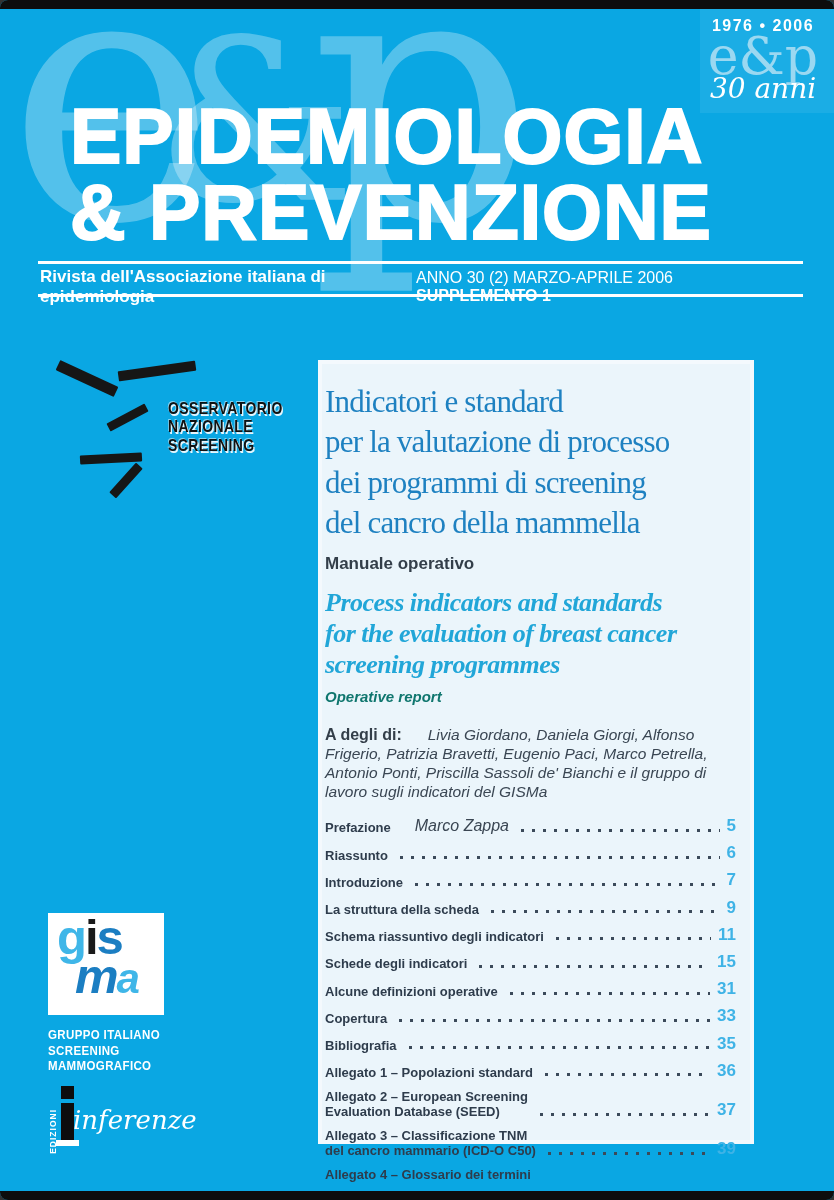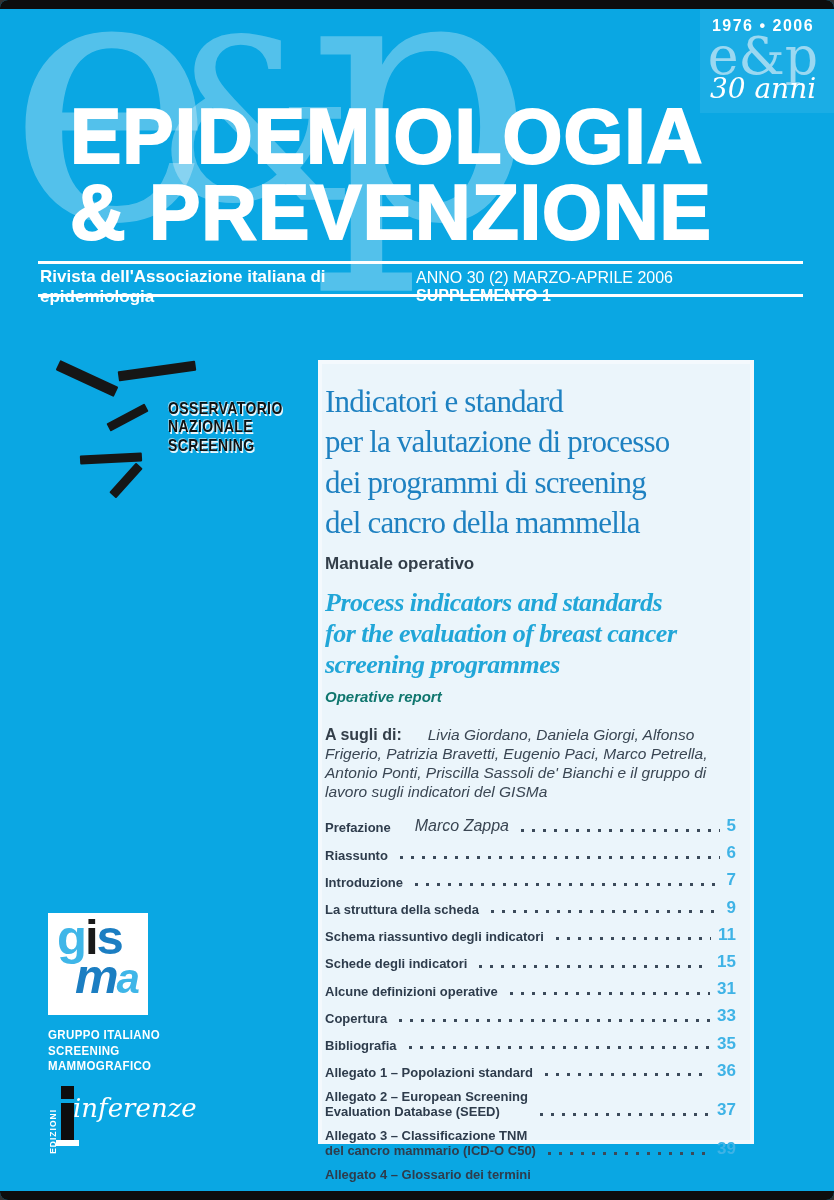--- a/index.html
+++ b/index.html
@@ -94,22 +94,22 @@
   .toc-dots {
     flex:1; height:3px; margin:0 7px 4px 12px; min-width:14px;
     background-image:repeating-linear-gradient(to right, #3b4a5a 0 2.6px, transparent 2.6px 11px);
     background-position:left bottom; background-repeat:repeat-x;
   }
   .toc-page { font-size:17px; font-weight:bold; color:#3fb3e6; line-height:1.1; }
 
   
   .gisma { position:absolute; left:48px; top:913px; width:200px; }
   .gisma-box {
-    width:100px; height:102px; background:#fff; position:relative;
-    font-weight:bold; letter-spacing:-2px;
+    width:91px; height:102px; background:#fff; position:relative;
+    font-weight:bold; letter-spacing:-2px;padding-left:25px;
   }
   .gisma-row1 { position:absolute; left:9px; top:-4px; font-size:49px; }
   .gisma-row2 { position:absolute; left:27px; top:35px; font-size:49px;font-style:italic; }
   .g-cyan { color:#3fb6e8; } .g-black { color:#1a1a1a; } .g-blue { color:#1b7ec2; }
   .gisma-a { font-size:42px; }
   .gisma-caption {
     margin-top:13px; color:#fff; font-weight:bold; font-size:12.5px;
     line-height:1.25; letter-spacing:0.4px; white-space:pre-line;
     transform:scaleX(0.92); transform-origin:left top;
   }
@@ -117,21 +117,21 @@
   
   .publisher { position:absolute; left:46px; top:1083px; width:180px; height:70px; }
   .pub-edizioni {
     position:absolute; left:2px; top:26px; color:#fff; font-size:8.5px; font-weight:bold;
     letter-spacing:1px; writing-mode:vertical-rl; transform:rotate(180deg);
   }
   .pub-dot  { position:absolute; left:15px; top:3px;  width:13px; height:13px; background:#0d0d0d; }
   .pub-stem { position:absolute; left:15px; top:20px; width:13px; height:42px; background:#0d0d0d; }
   .pub-foot { position:absolute; left:10px; top:57px; width:23px; height:6px; background:#fff; }
   .pub-name {
-    position:absolute; left:27px; top:10px; color:#fff;
+    position:absolute; left:27px; top:22px; color:#fff;
     font-family:"DejaVu Serif", serif; font-style:italic; font-size:26px;
   }
 </style>
 </head>
 <body>
 
 <div class="page">
   <div class="edge-bar top"></div>
 
   <header class="masthead">
@@ -172,21 +172,21 @@
     <h2 class="title-it">Indicatori e standard
 per la valutazione di processo
 dei programmi di screening
 del cancro della mammella</h2>
     <div class="sub-it">Manuale operativo</div>
     <h3 class="title-en">Process indicators and standards
 for the evaluation of breast cancer
 screening programmes</h3>
     <div class="sub-en">Operative report</div>
     <p class="curators">
-      <strong>A sugli di:</strong><em>Livia Giordano, Daniela Giorgi, Alfonso Frigerio, Patrizia Bravetti, Eugenio Paci, Marco Petrella, Antonio Ponti, Priscilla Sassoli de' Bianchi e il gruppo di lavoro sugli indicatori del GISMa</em>
+      <strong>A degli di:</strong><em>Livia Giordano, Daniela Giorgi, Alfonso Frigerio, Patrizia Bravetti, Eugenio Paci, Marco Petrella, Antonio Ponti, Priscilla Sassoli de' Bianchi e il gruppo di lavoro sugli indicatori del GISMa</em>
     </p>
     <div class="toc" id="toc">
         <div class="toc-row">
           <span class="toc-label">Prefazione</span>
           <span class="toc-note">Marco Zappa</span>
           <span class="toc-dots"></span>
           <span class="toc-page">5</span>
         </div>
         <div class="toc-row">
           <span class="toc-label">Riassunto</span>

